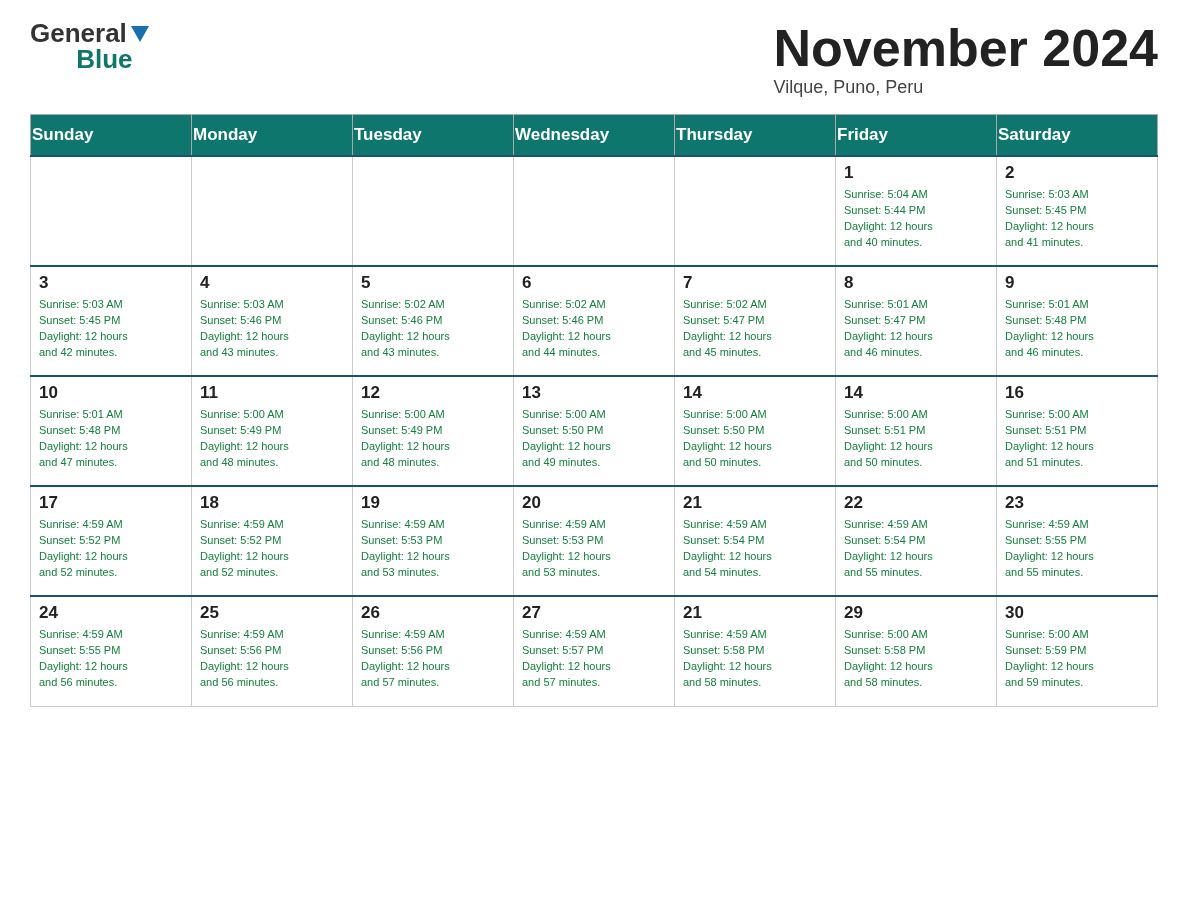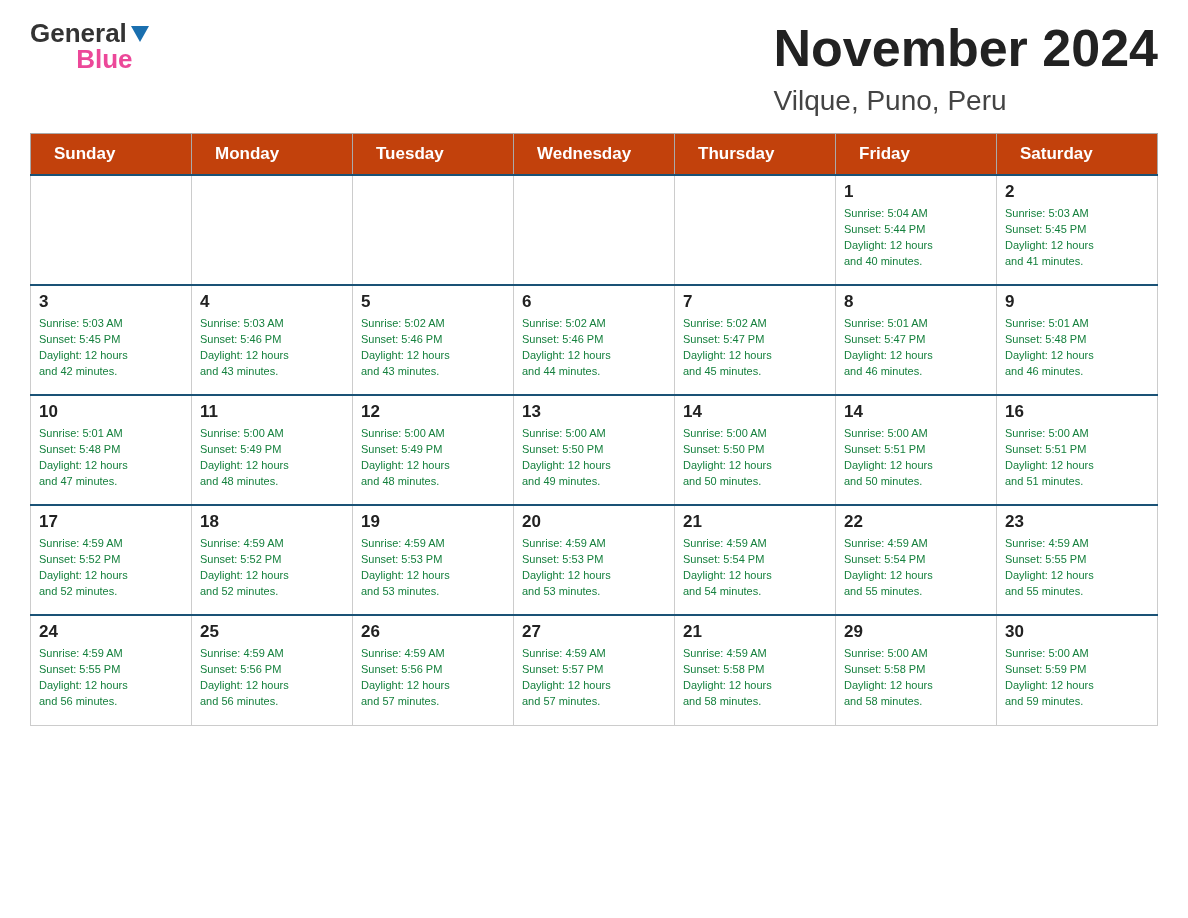--- a/index.html
+++ b/index.html
@@ -23,48 +23,48 @@
     }
     .logo-general {
       font-size: 26px;
       font-weight: bold;
       color: #333;
       line-height: 1;
     }
     .logo-blue {
       font-size: 26px;
       font-weight: bold;
-      color: #ec4899;
+      color: #0f766e;
       line-height: 1;
       margin-left: 28px;
     }
     .title-block {
     }
     .month-title {
       font-size: 52px;
       font-weight: bold;
       color: #222;
       line-height: 1.1;
     }
     .location-title {
-      font-size: 28px;
+      font-size: 18px;
       color: #444;
-      margin-top: 8px;
+      margin-top: 0;
     }
     .calendar-table {
       width: 100%;
       border-collapse: collapse;
       table-layout: fixed;
     }
     .calendar-table th {
-      background-color: #c2410c;
+      background-color: #0f766e;
       color: #fff;
       font-size: 17px;
       font-weight: 600;
-      padding: 10px 23px;
+      padding: 10px 1px;
       text-align: left;
       border: 1px solid #aaa;
       margin-left: 47px;
     }
     .calendar-table td {
       border: 1px solid #ccc;
       vertical-align: top;
       padding: 6px 8px;
       height: 110px;
       width: calc(100% / 7);

